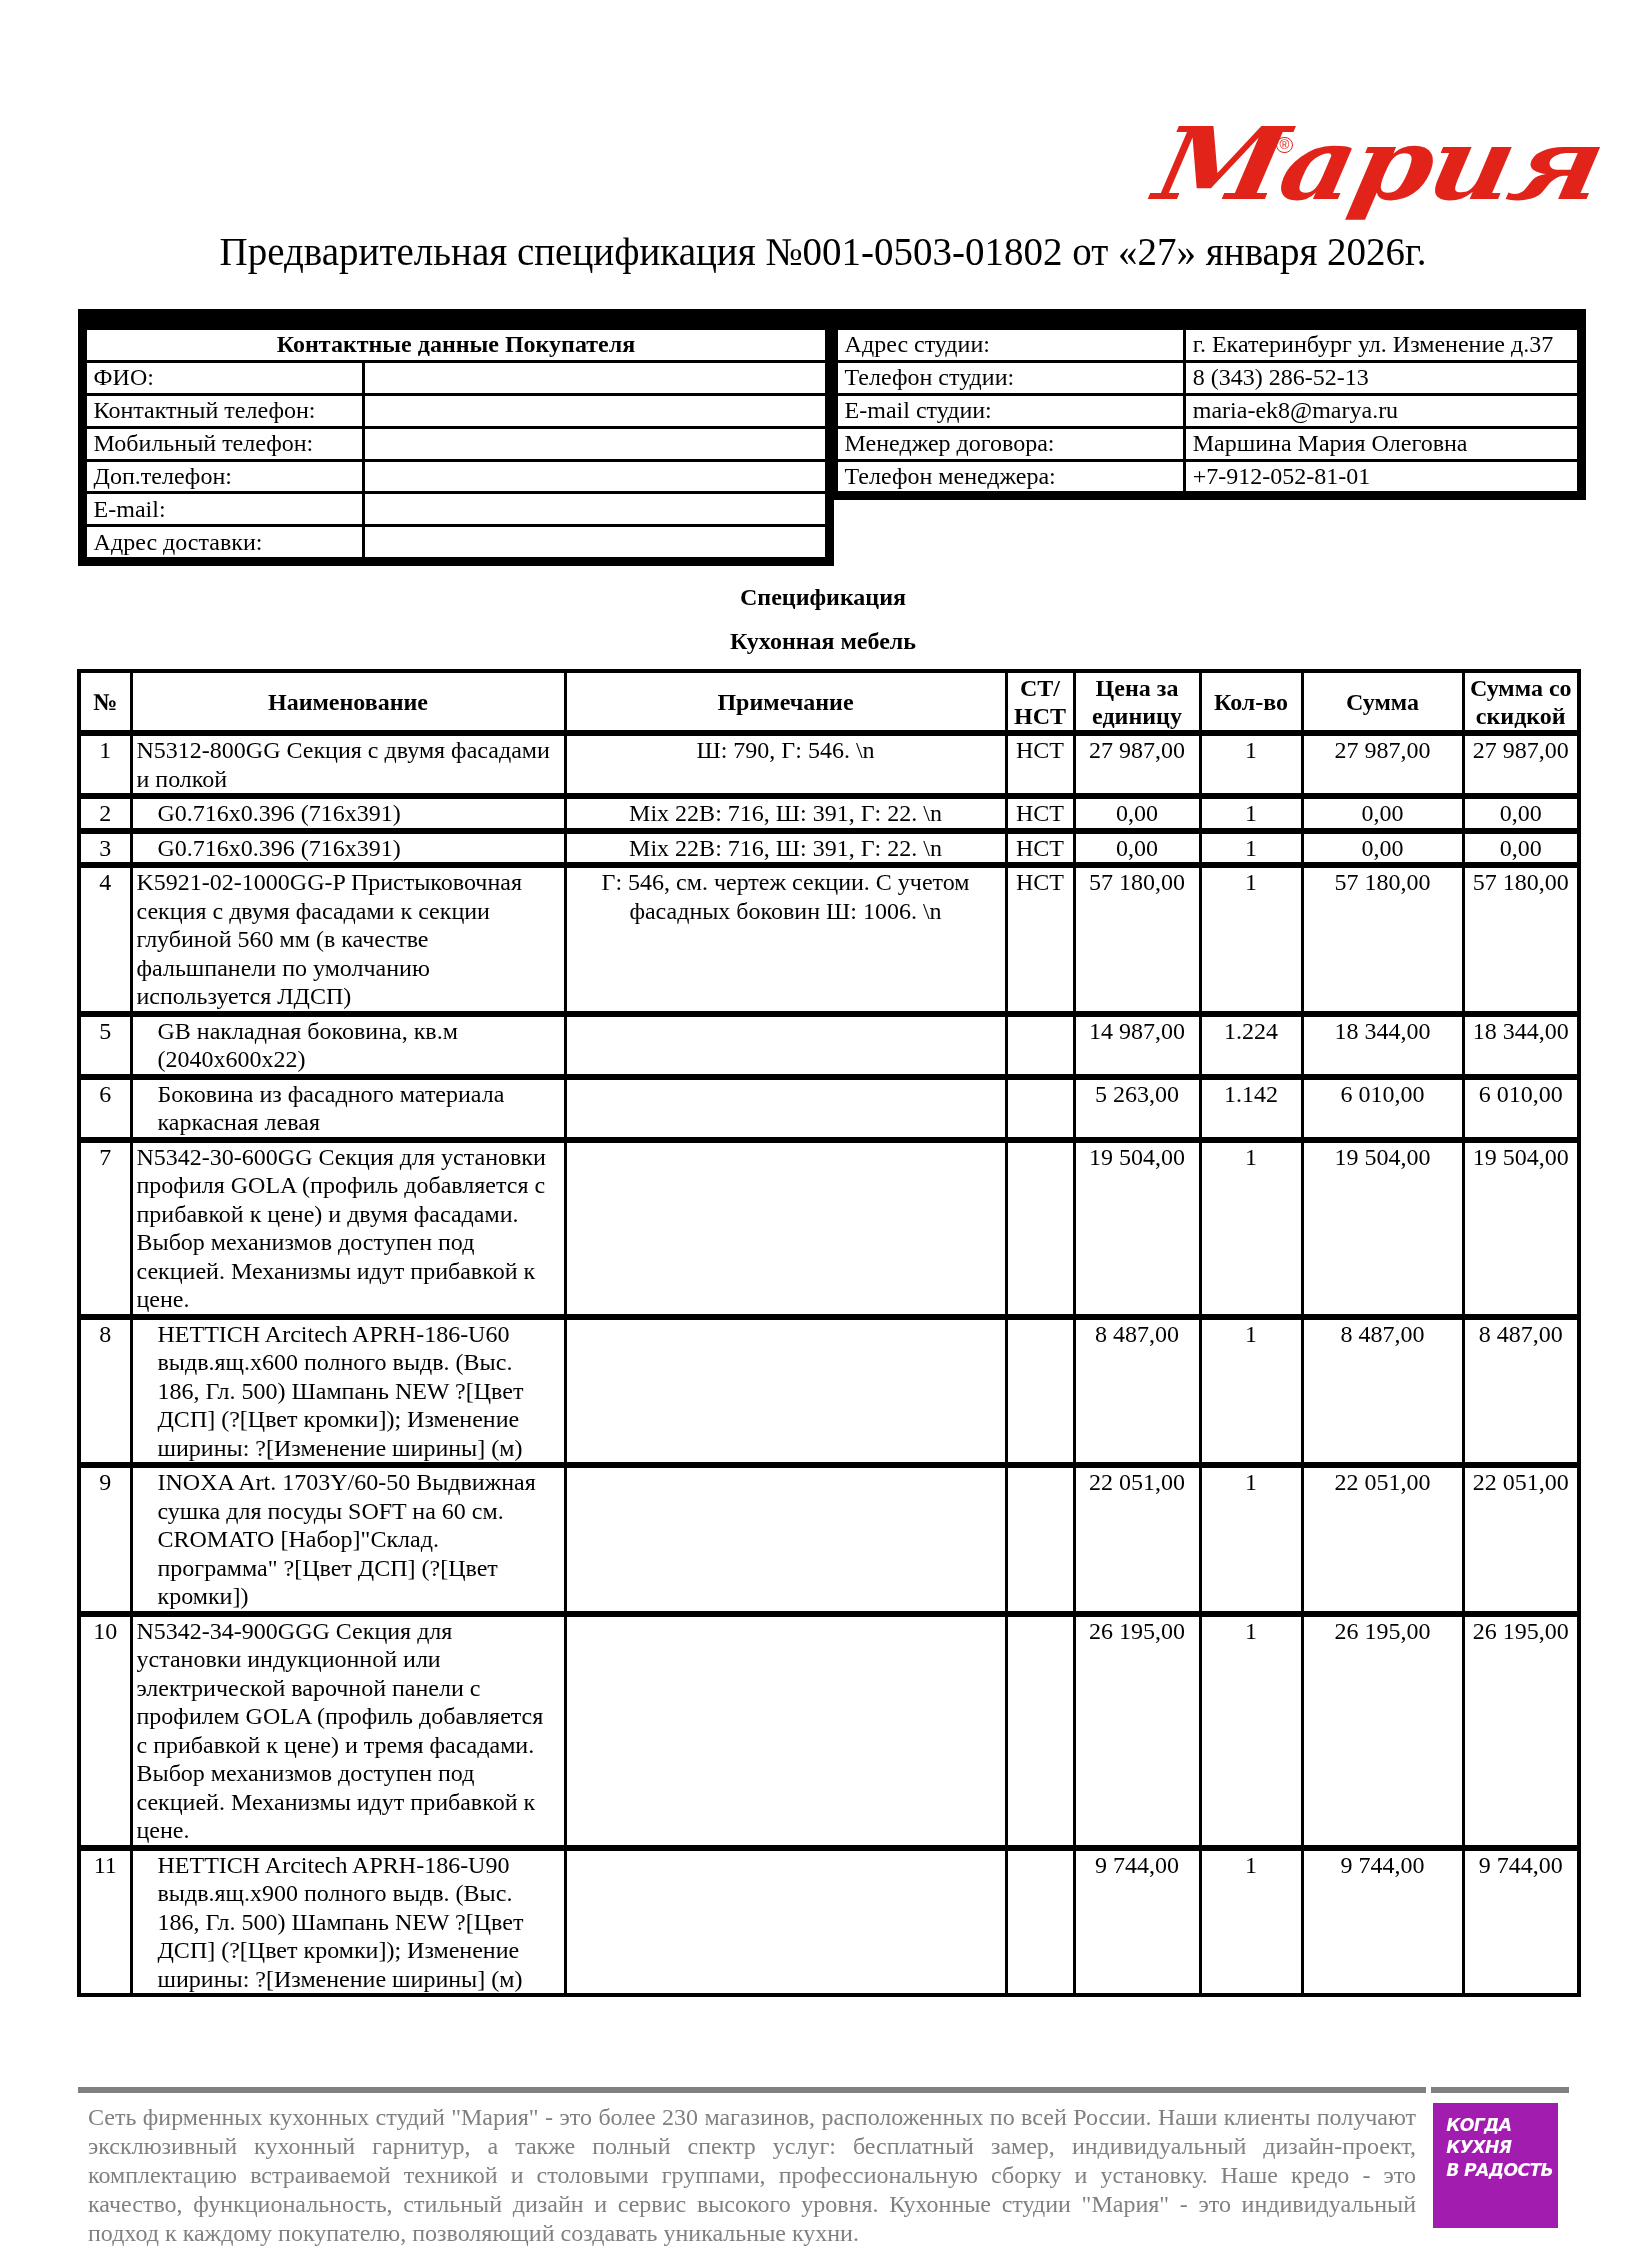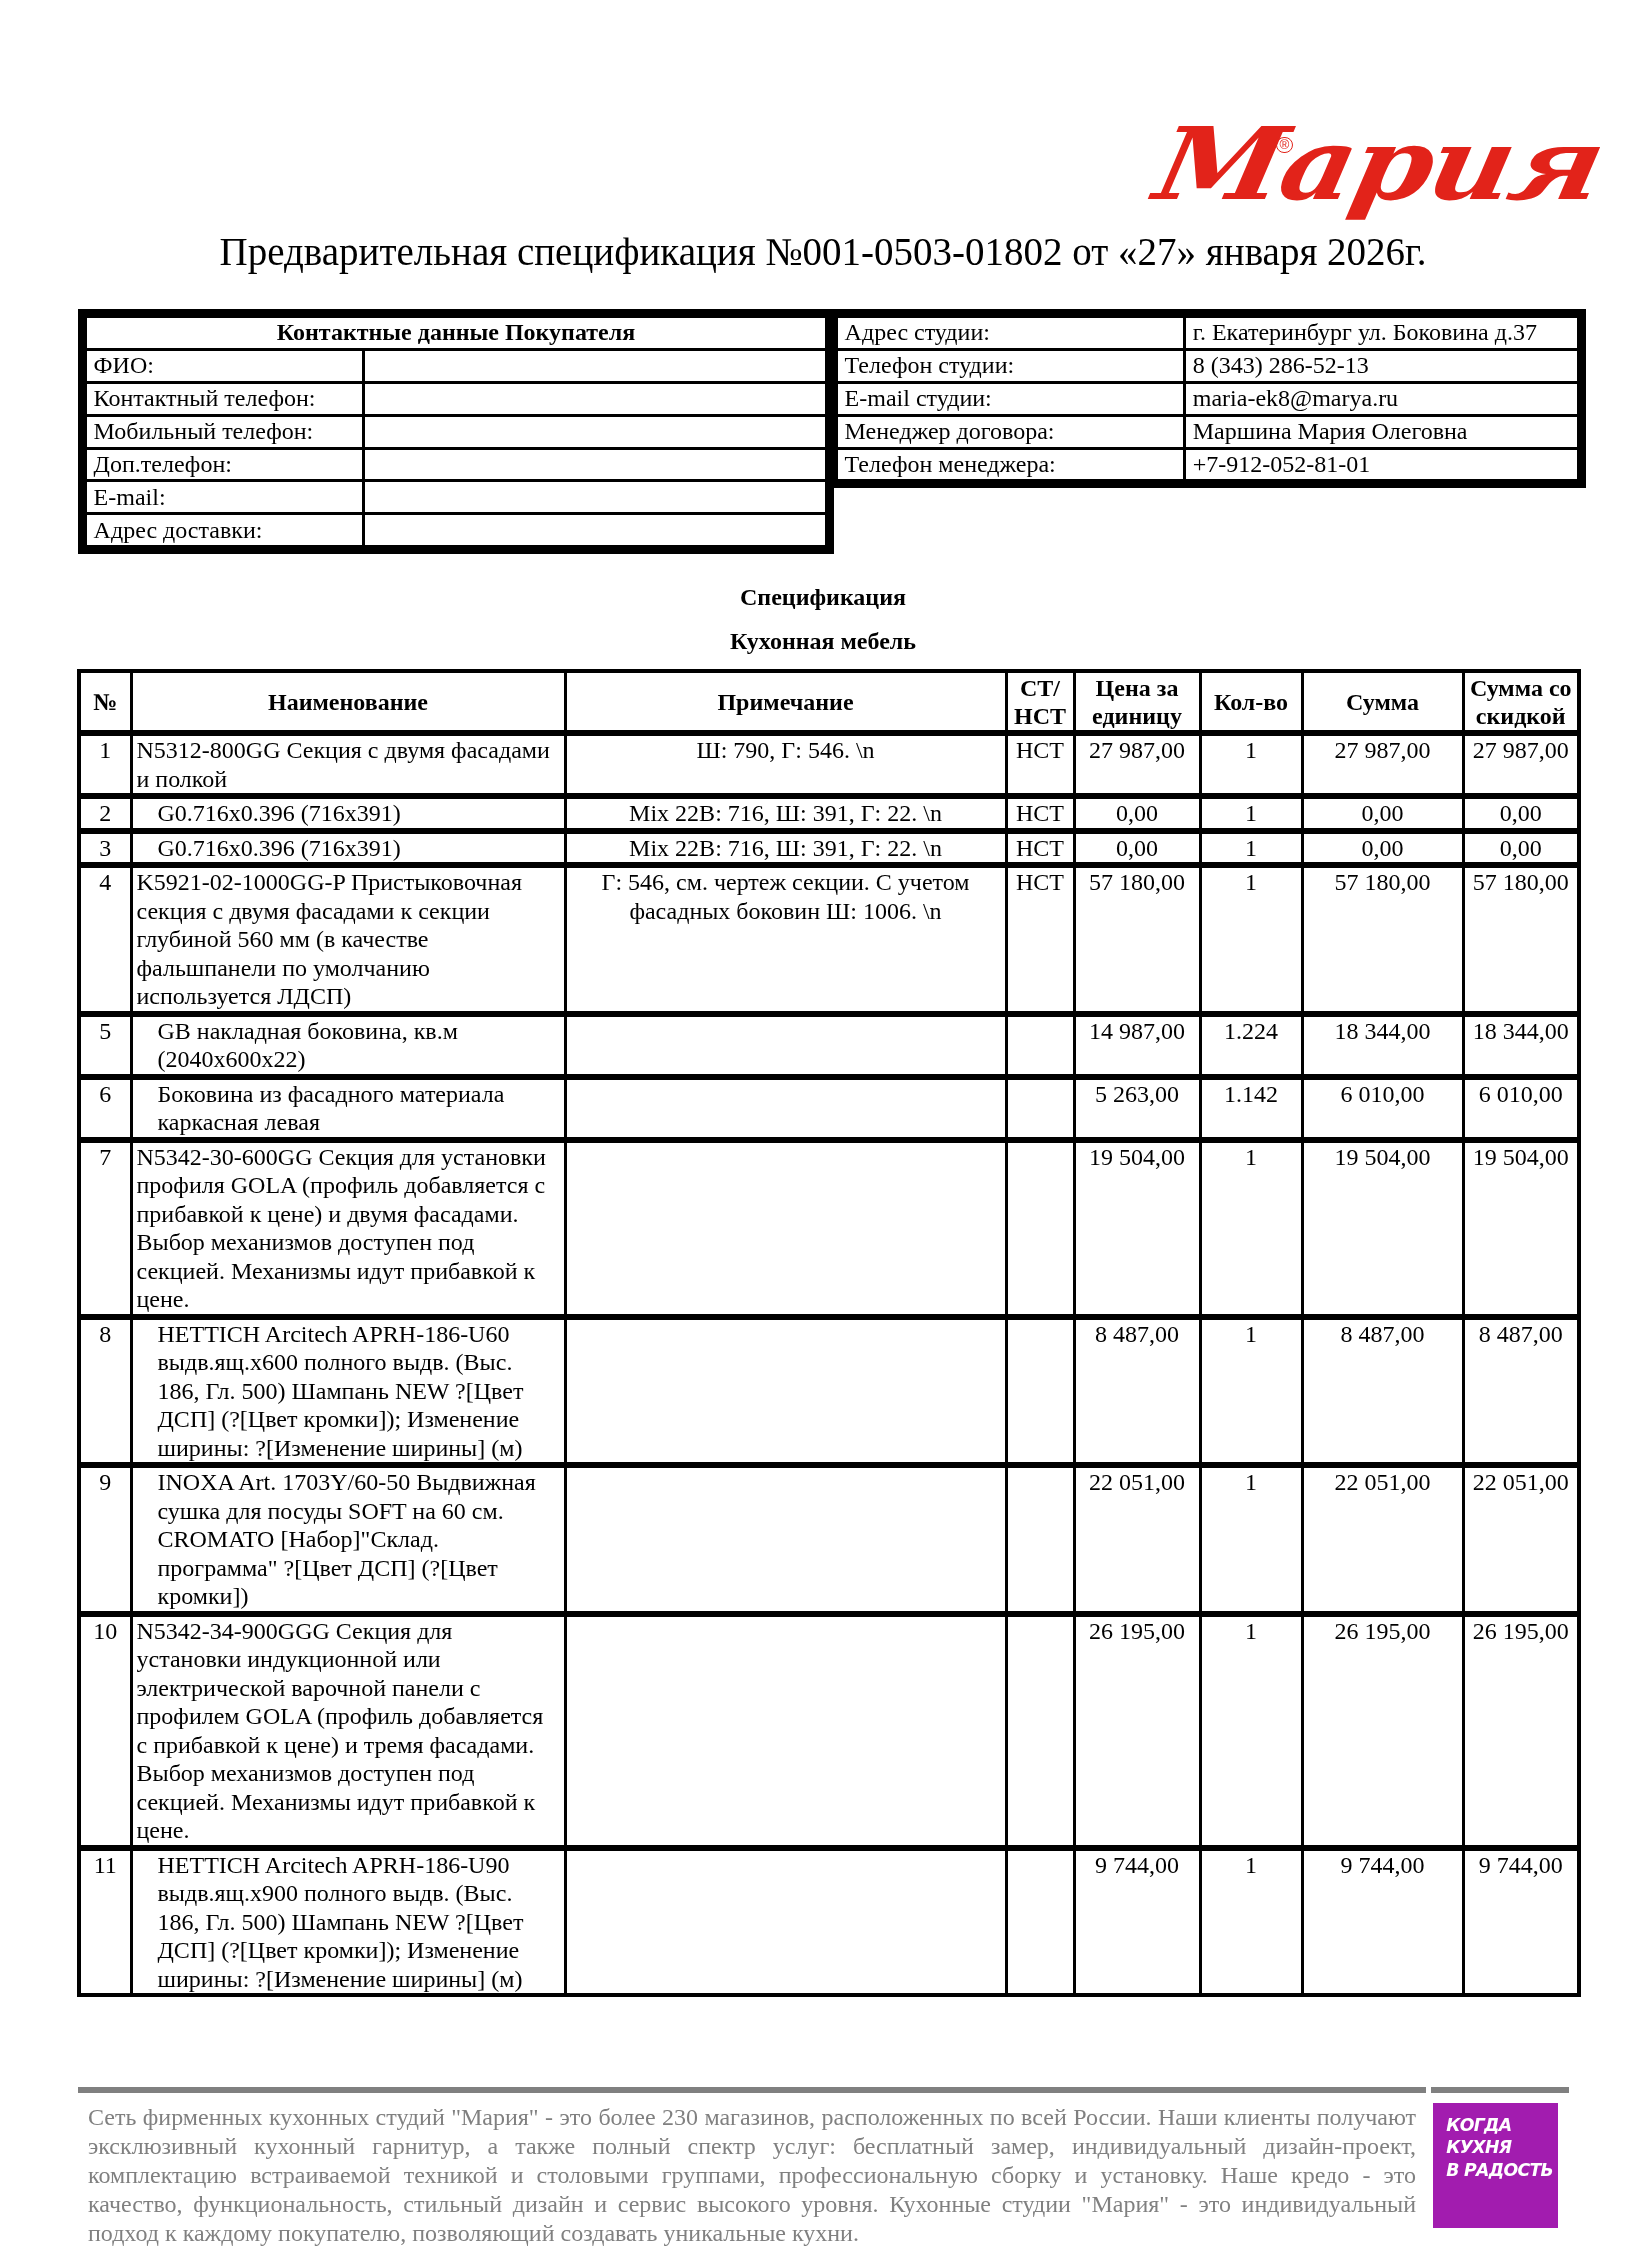--- a/index.html
+++ b/index.html
@@ -26,21 +26,21 @@
   .doc-title {
     position: absolute; left: 0; width: 1646px; top: 229px; text-align: center;
     font-size: 39px; line-height: 46px;
   }
 
   
   .contact {
     position: absolute; top: 309px; border: 6px solid #000; border-collapse: separate;
     background: #000; padding: 0;
   }
-  .contact table { border-collapse: collapse; width: 100%; background: #fff; }
+  .contact table { border-collapse: collapse; width: 100%; background: #fff; margin-top: 12px; }
   .contact td, .contact th {
     border: 3.3px solid #000; font-size: 24px; line-height: 26.6px; padding: 1.3px 6.6px 2px 6.6px;
     height: 26.6px; text-align: left; font-weight: normal; white-space: nowrap;
   }
   .contact th { text-align: center; font-weight: bold; }
   .contact-buyer { left: 78px; width: 744px; }
   .contact-seller { left: 829px; width: 745px; top: 309px; }
   .contact-buyer td.k { width: 262px; }
   .contact-seller td.k { width: 332px; }
 
@@ -134,21 +134,21 @@
         </tr>
   </tbody>
     </table>
 </div>
 
 <div class="contact contact-seller">
   <table>
     <tbody>
     <tr>
           <td class="k">Адрес студии:</td>
-          <td>г. Екатеринбург ул. Боковина д.37</td>
+          <td>г. Екатеринбург ул. Изменение д.37</td>
         </tr>
     <tr>
           <td class="k">Телефон студии:</td>
           <td>8 (343) 286-52-13</td>
         </tr>
     <tr>
           <td class="k">E-mail студии:</td>
           <td>maria-ek8@marya.ru</td>
         </tr>
     <tr>

